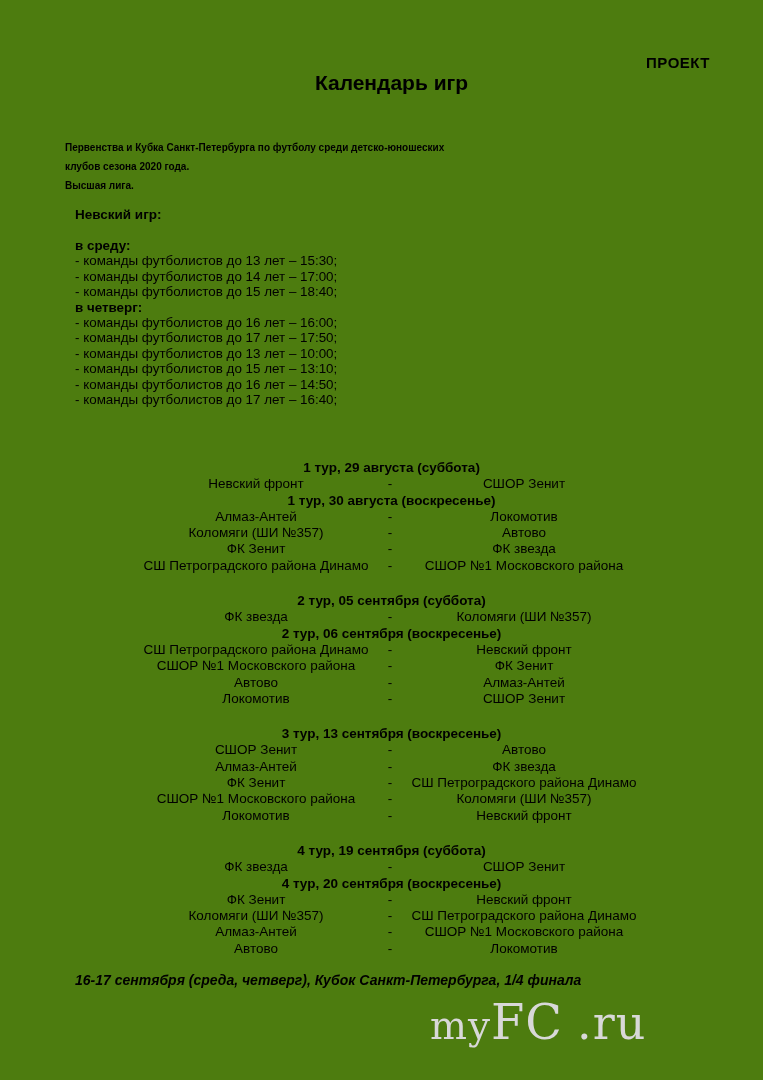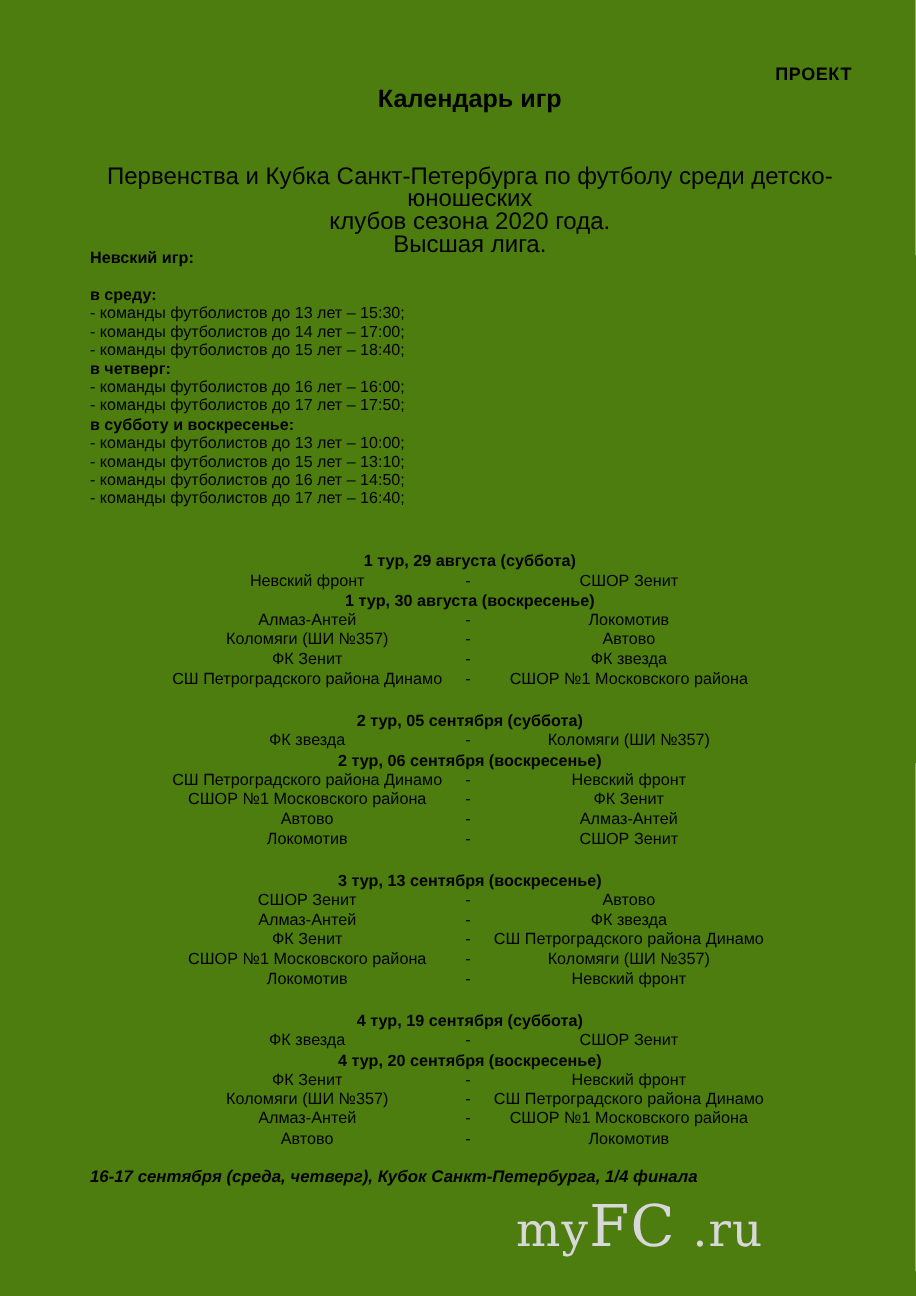--- a/index.html
+++ b/index.html
@@ -20,22 +20,21 @@
     font-size: 15px; font-weight: bold;
     letter-spacing: 0.5px;
   }
   .doc-title {
     position: absolute; top: 71px; left: 75px; width: 633px;
     text-align: center;
     font-size: 21px; font-weight: bold;
   }
   .doc-subtitle {
     position: absolute; top: 138px; left: 65px; width: 653px;
-    text-align: center;
-    font-size: 20px; font-weight: normal; line-height: 19px;
+    font-size: 10px; font-weight: bold; line-height: 19px;
   }
   .start-heading {
     position: absolute; top: 207px; left: 75px;
     font-size: 13.5px; font-weight: bold;
   }
   .start-times {
     position: absolute; top: 238px; left: 75px;
     font-size: 13.4px; line-height: 15.4px;
     white-space: nowrap;
   }
@@ -67,21 +66,21 @@
   .watermark {
     position: absolute; left: 430px; top: 994px;
     font-family: "DejaVu Serif", serif;
     color: #d8d8d8;
     white-space: nowrap;
     filter: blur(0.6px);
     letter-spacing: 1px;
   }
   .watermark .wm-small { font-size: 39px; }
   .watermark .wm-big { font-size: 48px; }
-  .watermark .wm-ru { font-size: 39px; margin-left: 14px; }
+  .watermark .wm-ru { font-size: 46px; margin-left: 14px; }
 </style>
 </head>
 <body>
 
 <div class="page">
 
   <div class="project-label">ПРОЕКТ</div>
 
   <div class="doc-title">Календарь игр</div>
 
@@ -94,21 +93,20 @@
   <div class="start-heading">Невский игр:</div>
 
   <div class="start-times">
       <div class="day-header">в среду:</div>
       <div class="time-line">- команды футболистов до 13 лет – 15:30;</div>
       <div class="time-line">- команды футболистов до 14 лет – 17:00;</div>
       <div class="time-line">- команды футболистов до 15 лет – 18:40;</div>
       <div class="day-header">в четверг:</div>
       <div class="time-line">- команды футболистов до 16 лет – 16:00;</div>
       <div class="time-line">- команды футболистов до 17 лет – 17:50;</div>
-      <div class="day-header">в субботу и воскресенье:</div>
       <div class="time-line">- команды футболистов до 13 лет – 10:00;</div>
       <div class="time-line">- команды футболистов до 15 лет – 13:10;</div>
       <div class="time-line">- команды футболистов до 16 лет – 14:50;</div>
       <div class="time-line">- команды футболистов до 17 лет – 16:40;</div>
     </div>
 
   <div class="rounds">
       <div class="round">
         <div class="round-header">1 тур, 29 августа (суббота)</div>
         <div class="match-row">

